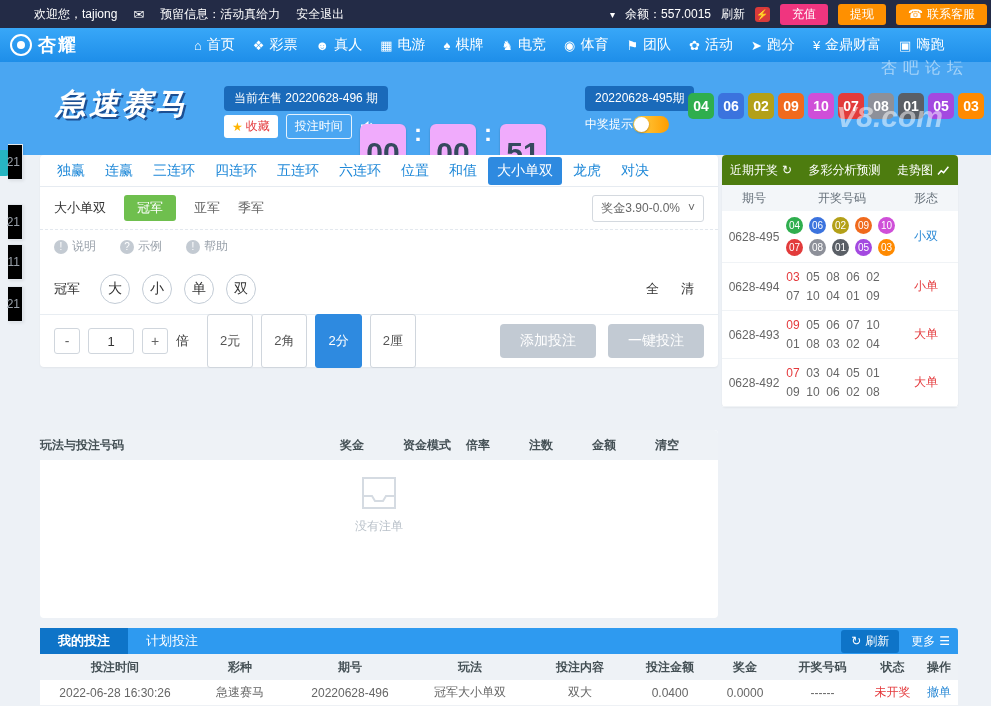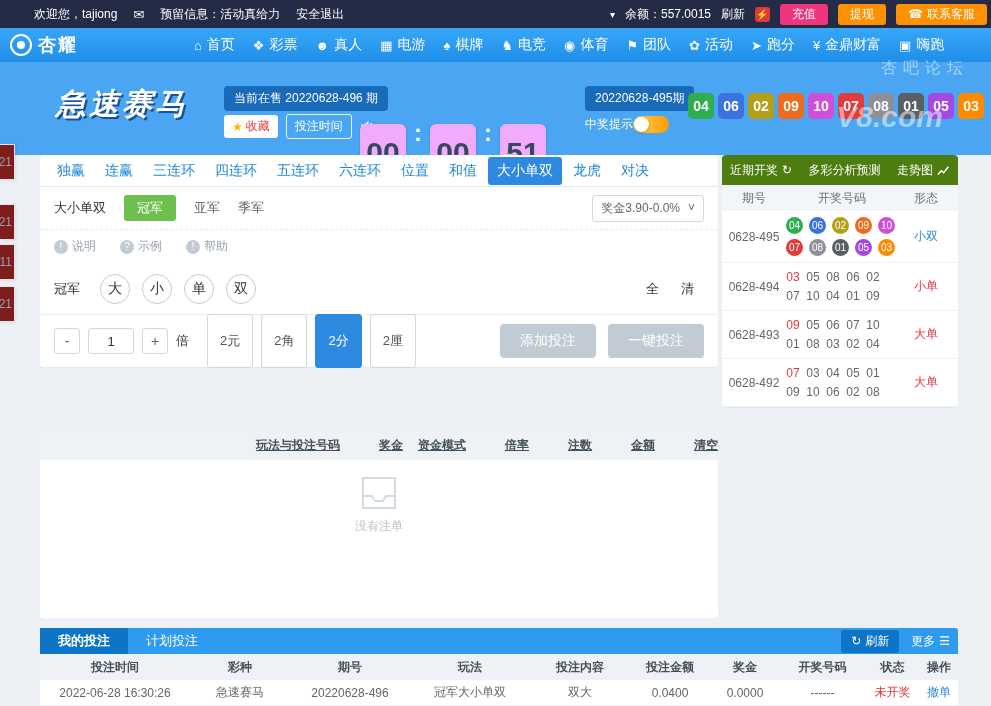--- a/index.html
+++ b/index.html
@@ -55,21 +55,21 @@
   .balls { position:absolute; left:688px; top:31px; display:flex; gap:4px; }
   .ball { width:26px; height:26px; border-radius:5px; color:#fff; font-size:14px; font-weight:bold;
           display:flex; align-items:center; justify-content:center; }
 
   
   .wm1 { position:absolute; right:22px; top:58px; font-size:16px; color:rgba(255,255,255,.5); z-index:6; pointer-events:none; letter-spacing:6px; }
   .wm2 { position:absolute; right:48px; top:100px; font-size:30px; font-weight:bold; font-style:italic;
          color:rgba(255,255,255,.5); z-index:6; pointer-events:none; }
 
   
-  .lcard { position:absolute; left:0; width:15px; height:36px; background:#7f1d1d; border:1px solid #e1e6ec;
+  .lcard { position:absolute; left:8px; width:15px; height:36px; background:#000000; border:1px solid #e1e6ec;
            border-left:none; box-shadow:1px 1px 3px rgba(0,0,0,.08); color:#98a0a9; font-size:12px;
            display:flex; align-items:center; justify-content:flex-end; padding-right:2px; }
   .ltab { position:absolute; left:0; top:150px; width:9px; height:26px; background:#27b5c2; border-radius:0 3px 3px 0; cursor:pointer; }
 
   
   .panel { position:absolute; left:40px; top:155px; width:678px; background:#fff; border-radius:4px; box-shadow:0 1px 2px rgba(0,0,0,.05); }
   .tabs { display:flex; align-items:center; gap:2px; padding:5px 8px; border-bottom:1px solid #e6ebf1; height:32px; }
   .tab { padding:5px 9px; font-size:14px; color:#1e88d8; border-radius:3px; cursor:pointer; white-space:nowrap; }
   .tab.active { background:#2e8ae0; color:#fff; }
   .subrow { display:flex; align-items:center; padding:0 14px; gap:18px; font-size:13px; color:#333; height:42px; }
@@ -98,21 +98,21 @@
   .unit.active { background:#2e8ae0; border-color:#2e8ae0; color:#fff; }
   .actions { margin-left:auto; display:flex; gap:12px; }
   .action-btn { width:96px; height:34px; background:#c2cad3; color:#fff; font-size:14px; border-radius:4px;
                 display:flex; align-items:center; justify-content:center; cursor:pointer; }
   .summary { padding:9px 14px; font-size:13px; color:#333; height:34px; }
   .hl { color:#ff6a00; font-weight:bold; }
 
   
   .bettable { position:absolute; left:40px; top:430px; width:678px; height:188px; background:#fff; border-radius:4px; }
   .bt-head { display:flex; height:30px; background:#eef2f6; align-items:center; font-size:12px; color:#445055; font-weight:bold; border-radius:4px 4px 0 0; }
-  .bt-head span { text-align:right;text-decoration:underline; }
+  .bt-head span { text-align:left; }
   .c0{width:300px;} .c1{width:63px;} .c2{width:63px;} .c3{width:63px;} .c4{width:63px;} .c5{width:63px;} .c6{width:63px;}
   .empty { display:flex; flex-direction:column; align-items:center; padding-top:14px; }
   .empty-text { color:#b9c1c9; font-size:12px; margin-top:6px; }
 
   
   .sidebar { position:absolute; left:722px; top:155px; width:236px; background:#fff; border-radius:4px; box-shadow:0 1px 2px rgba(0,0,0,.05); }
   .sb-head { height:30px; background:#4d7c0f; color:#fff; font-size:12px; display:flex; align-items:center;
              justify-content:space-between; padding:0 8px; border-radius:4px 4px 0 0; }
   .sb-head > div { display:flex; align-items:center; gap:4px; cursor:pointer; }
   .sb-subhead { height:26px; background:#f3f6f9; display:flex; align-items:center; font-size:12px; color:#66707a; }

